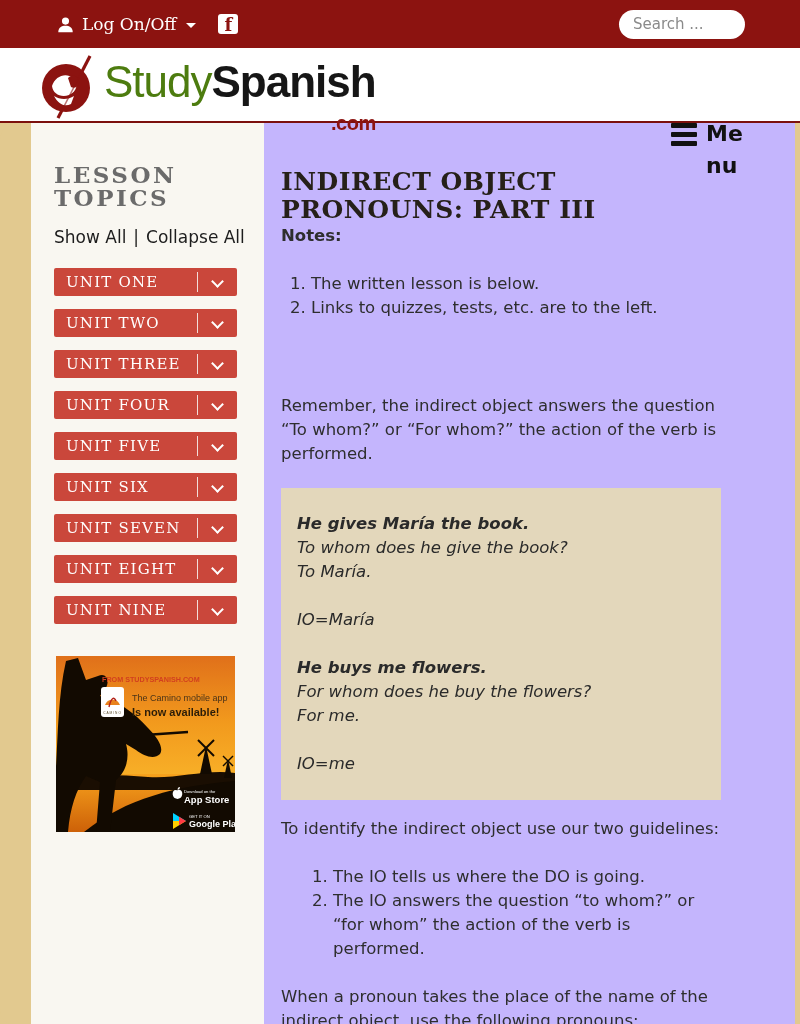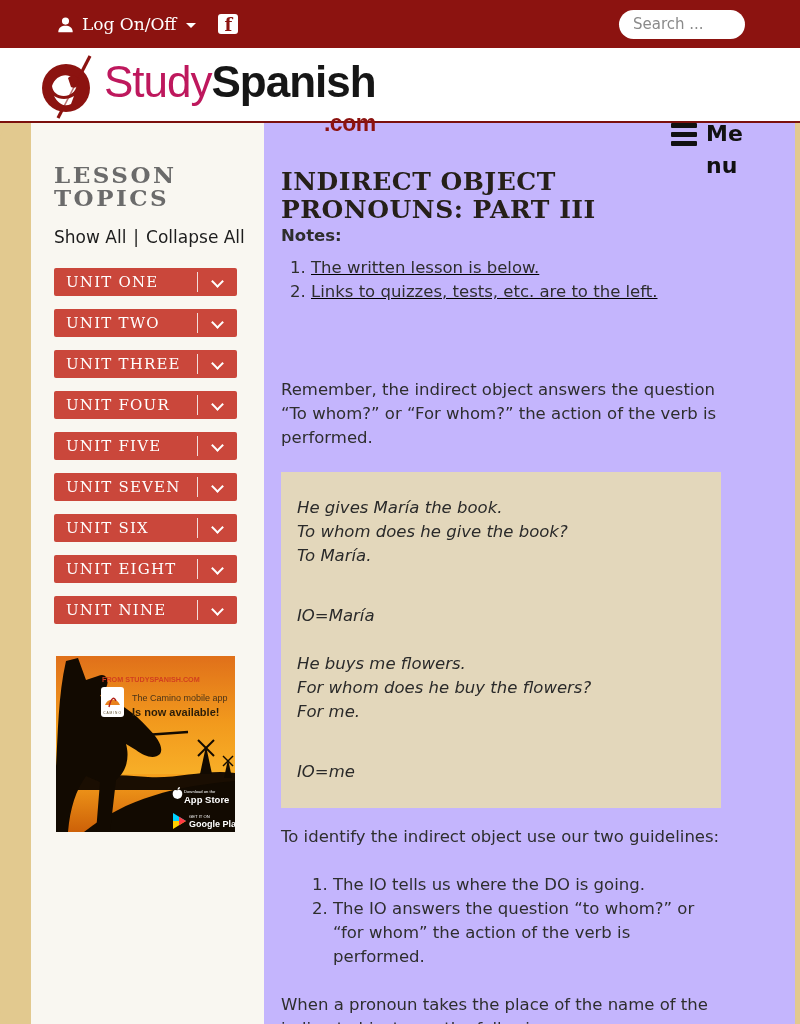--- a/index.html
+++ b/index.html
@@ -21,23 +21,23 @@
   .search { width:126px; height:29px; border:none; border-radius:15px; padding:0 14px;
             font-family:"DejaVu Sans", sans-serif; font-size:15px; color:#333; outline:none; }
   .search::placeholder { color:#8a8a8a; }
 
   
   .header { height:75px; background:#fff; border-bottom:2px solid #7c100d; position:relative; z-index:2; }
   .logo { position:absolute; left:38px; top:4px; display:flex; align-items:flex-start; cursor:pointer; }
   .logo-mark { width:62px; height:70px; }
   .logo-text { margin-left:4px; margin-top:8px; line-height:44px;
                font-family:"Liberation Sans", sans-serif; letter-spacing:-1px; }
-  .lt-study { font-size:44px; font-weight:400; color:#be185d; }
+  .lt-study { font-size:44px; font-weight:400; color:#4d7c0f; }
   .lt-spanish { font-size:44px; font-weight:700; color:#161616; }
-  .lt-com { text-align:right; font-size:23px; font-weight:700; color:#8c1310;
+  .lt-com { text-align:right; font-size:20px; font-weight:700; color:#8c1310;
             line-height:18px; letter-spacing:-0.5px; }
   .menu-btn { position:absolute; right:56px; top:70px; display:flex; gap:9px;
               align-items:flex-start; cursor:pointer; z-index:3; }
   .burger { display:flex; flex-direction:column; gap:4px; margin-top:5px; }
   .burger i { display:block; width:26px; height:5px; background:#111; border-radius:1px; }
   .menu-label { width:38px; font-family:"DejaVu Sans", sans-serif; font-weight:bold;
                 font-size:22px; line-height:32px; color:#111; word-break:break-all; }
 
   
   .page { display:flex; height:903px; background:#e2c98f; padding-left:31px; padding-right:25px;border-radius:17px; }
@@ -59,26 +59,26 @@
   .unit-btn .chev { position:absolute; right:15px; top:9px; width:9px; height:9px; }
   .unit-btn .chev::after { content:""; position:absolute; left:0; top:0; width:7px; height:7px;
               border-right:2px solid #fff; border-bottom:2px solid #fff; transform:rotate(45deg); }
   .ad { margin-top:32px; margin-left:2px; width:179px; height:176px; display:block; cursor:pointer; }
 
   
   .main h1 { margin-top:45px; width:460px; font-family:"DejaVu Serif", serif; font-weight:bold;
              font-size:25px; line-height:28px; letter-spacing:0.5px; color:#262019; }
   .notes-label { font-size:16.5px; font-weight:bold; color:#1f1f1f; line-height:24px; }
   .main p, .main li { font-size:16.5px; line-height:24px; color:#2e2e2e; }
-  .notes-list { margin-top:8px; padding-left:30px;text-decoration:underline; }
+  .notes-list { margin-top:24px; padding-left:30px; }
   .para1 { margin-top:74px; width:440px; }
   .example-box { margin-top:22px; width:440px; background:#e3d7bb; padding:24px 16px; }
   .example-box div { font-size:16.5px; line-height:24px; font-style:italic; color:#2a2a2a; }
-  .ex-bold { font-weight:normal; }
-  .ex-io { margin-top:36px; }
+  .ex-bold { font-weight:bold; }
+  .ex-io { margin-top:24px; }
   .ex-group2 { margin-top:24px; }
   .para2 { margin-top:17px; width:440px; }
   .guide-list { margin-top:24px; padding-left:52px; width:440px; }
   .para3 { margin-top:24px; width:440px; }
 </style>
 </head>
 <body>
 
 <div class="topbar">
   <div class="topbar-left">
@@ -147,25 +147,25 @@
       </button>
       <button class="unit-btn">
         <span>UNIT FOUR</span>
         <span class="div-line"></span><span class="chev"></span>
       </button>
       <button class="unit-btn">
         <span>UNIT FIVE</span>
         <span class="div-line"></span><span class="chev"></span>
       </button>
       <button class="unit-btn">
+        <span>UNIT SIX</span>
+        <span class="div-line"></span><span class="chev"></span>
+      </button>
+      <button class="unit-btn">
         <span>UNIT SEVEN</span>
-        <span class="div-line"></span><span class="chev"></span>
-      </button>
-      <button class="unit-btn">
-        <span>UNIT SIX</span>
         <span class="div-line"></span><span class="chev"></span>
       </button>
       <button class="unit-btn">
         <span>UNIT EIGHT</span>
         <span class="div-line"></span><span class="chev"></span>
       </button>
       <button class="unit-btn">
         <span>UNIT NINE</span>
         <span class="div-line"></span><span class="chev"></span>
       </button>

